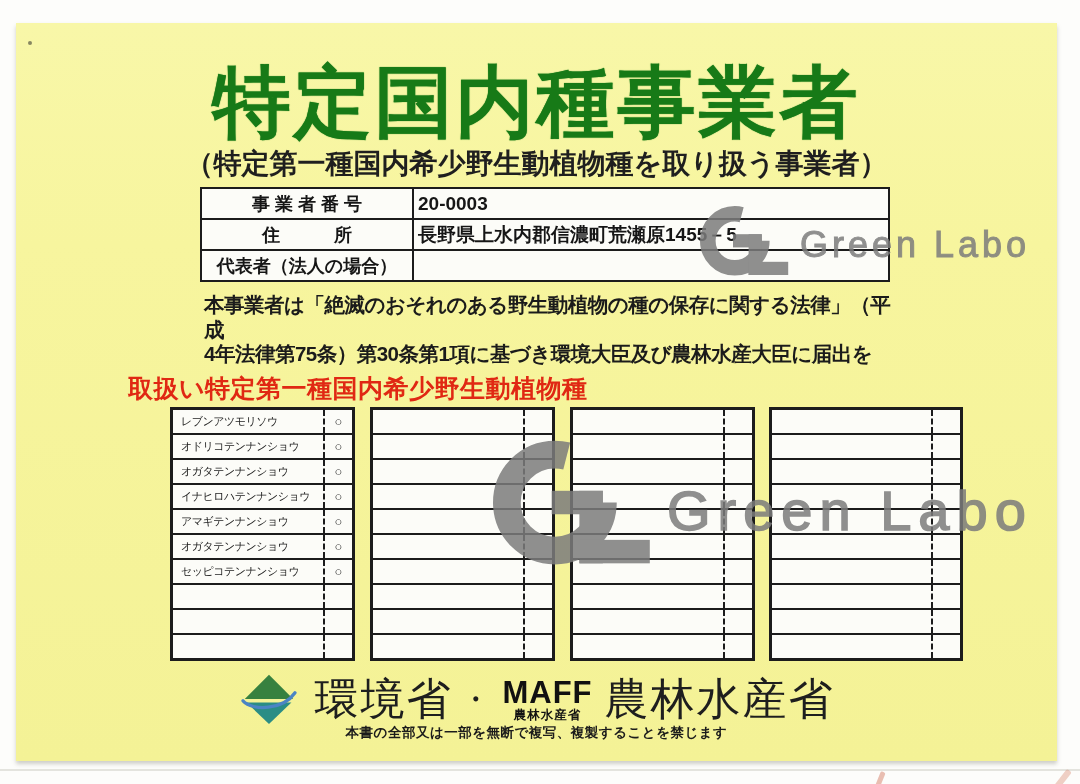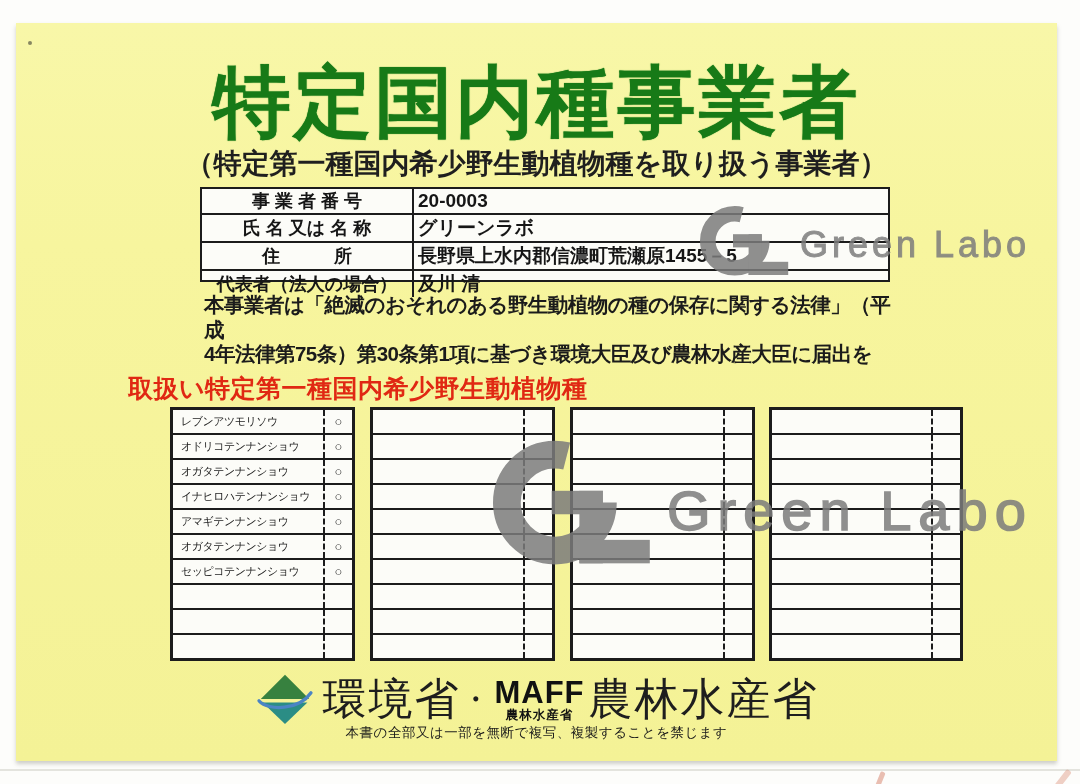--- a/index.html
+++ b/index.html
@@ -77,31 +77,31 @@
   }
   .wm-top{left:684px;top:178px;height:88px;gap:10px;}
   .wm-mid{left:477px;top:411px;height:152px;gap:14px;}
   .wm-text{font-weight:400;white-space:pre;}
   .wm-top .wm-text{font-size:36px;letter-spacing:4px;-webkit-text-stroke:1px currentColor;}
   .wm-mid .wm-text{font-size:56px;letter-spacing:7px;-webkit-text-stroke:1.6px currentColor;}
   .gl-mono{display:block;}
   
   .ministry-row{
     position:absolute;left:0;top:644px;width:100%;height:64px;
-    display:flex;align-items:center;justify-content:center;
+    display:flex;align-items:center;justify-content:center;gap:8px;
   }
   .moe-logo{display:block;margin-right:6px;}
   .ministry-name{font-size:44px;color:#1e1e1e;font-weight:500;letter-spacing:2px;}
   .ministry-sep{font-size:26px;font-weight:900;color:#1e1e1e;margin:0 2px;}
   .maff-logo{display:flex;flex-direction:column;align-items:center;line-height:1;margin:0 4px;}
   .maff-acronym{font-size:31px;font-weight:900;color:#111;letter-spacing:1px;}
   .maff-sub{font-size:12.5px;font-weight:bold;color:#111;letter-spacing:1px;margin-top:1px;}
   .copy-notice{
     position:absolute;left:0;top:701px;width:100%;text-align:center;
-    font-size:13.5px;font-weight:normal;color:#1b1b1b;letter-spacing:0.5px;
+    font-size:13.5px;font-weight:bold;color:#1b1b1b;letter-spacing:0.5px;
   }
   
   .speck{position:absolute;left:28px;top:32px;width:4px;height:4px;border-radius:50%;background:#6a6a50;opacity:.8;}
   .scan-shadow{position:absolute;left:0px;top:760px;width:1080px;height:2px;background:#d8d8d2;opacity:.7;}
   .pink-mark{position:absolute;background:#d98a74;opacity:.55;border-radius:2px;}
   .pm-1{left:876px;top:762px;width:5px;height:26px;transform:rotate(22deg);}
   .pm-2{left:1056px;top:758px;width:6px;height:34px;transform:rotate(38deg);opacity:.4;}
 </style>
 </head>
 <body>
@@ -111,30 +111,25 @@
 
     <div class="cert-title">特定国内種事業者</div>
     <div class="cert-subtitle">（特定第一種国内希少野生動植物種を取り扱う事業者）</div>
 
     <div class="info-table">
       <div class="info-row">
         <div class="info-label">事 業 者 番 号</div>
         <div class="info-value">20-0003</div>
       </div>
       <div class="info-row">
-        <div class="info-label">氏 名 又は 名 称</div>
-        <div class="info-value">グリーンラボ</div>
-      </div>
-      <div class="info-row">
         <div class="info-label">住　　　所</div>
         <div class="info-value">長野県上水内郡信濃町荒瀬原1455－5</div>
       </div>
       <div class="info-row">
         <div class="info-label">代表者（法人の場合）</div>
-        <div class="info-value">及川 清</div>
       </div>
     </div>
 
     <div class="legal-paragraph">
       <div>本事業者は「絶滅のおそれのある野生動植物の種の保存に関する法律」（平成</div>
       <div>4年法律第75条）第30条第1項に基づき環境大臣及び農林水産大臣に届出を</div>
     </div>
 
     <div class="species-heading">取扱い特定第一種国内希少野生動植物種</div>
 

